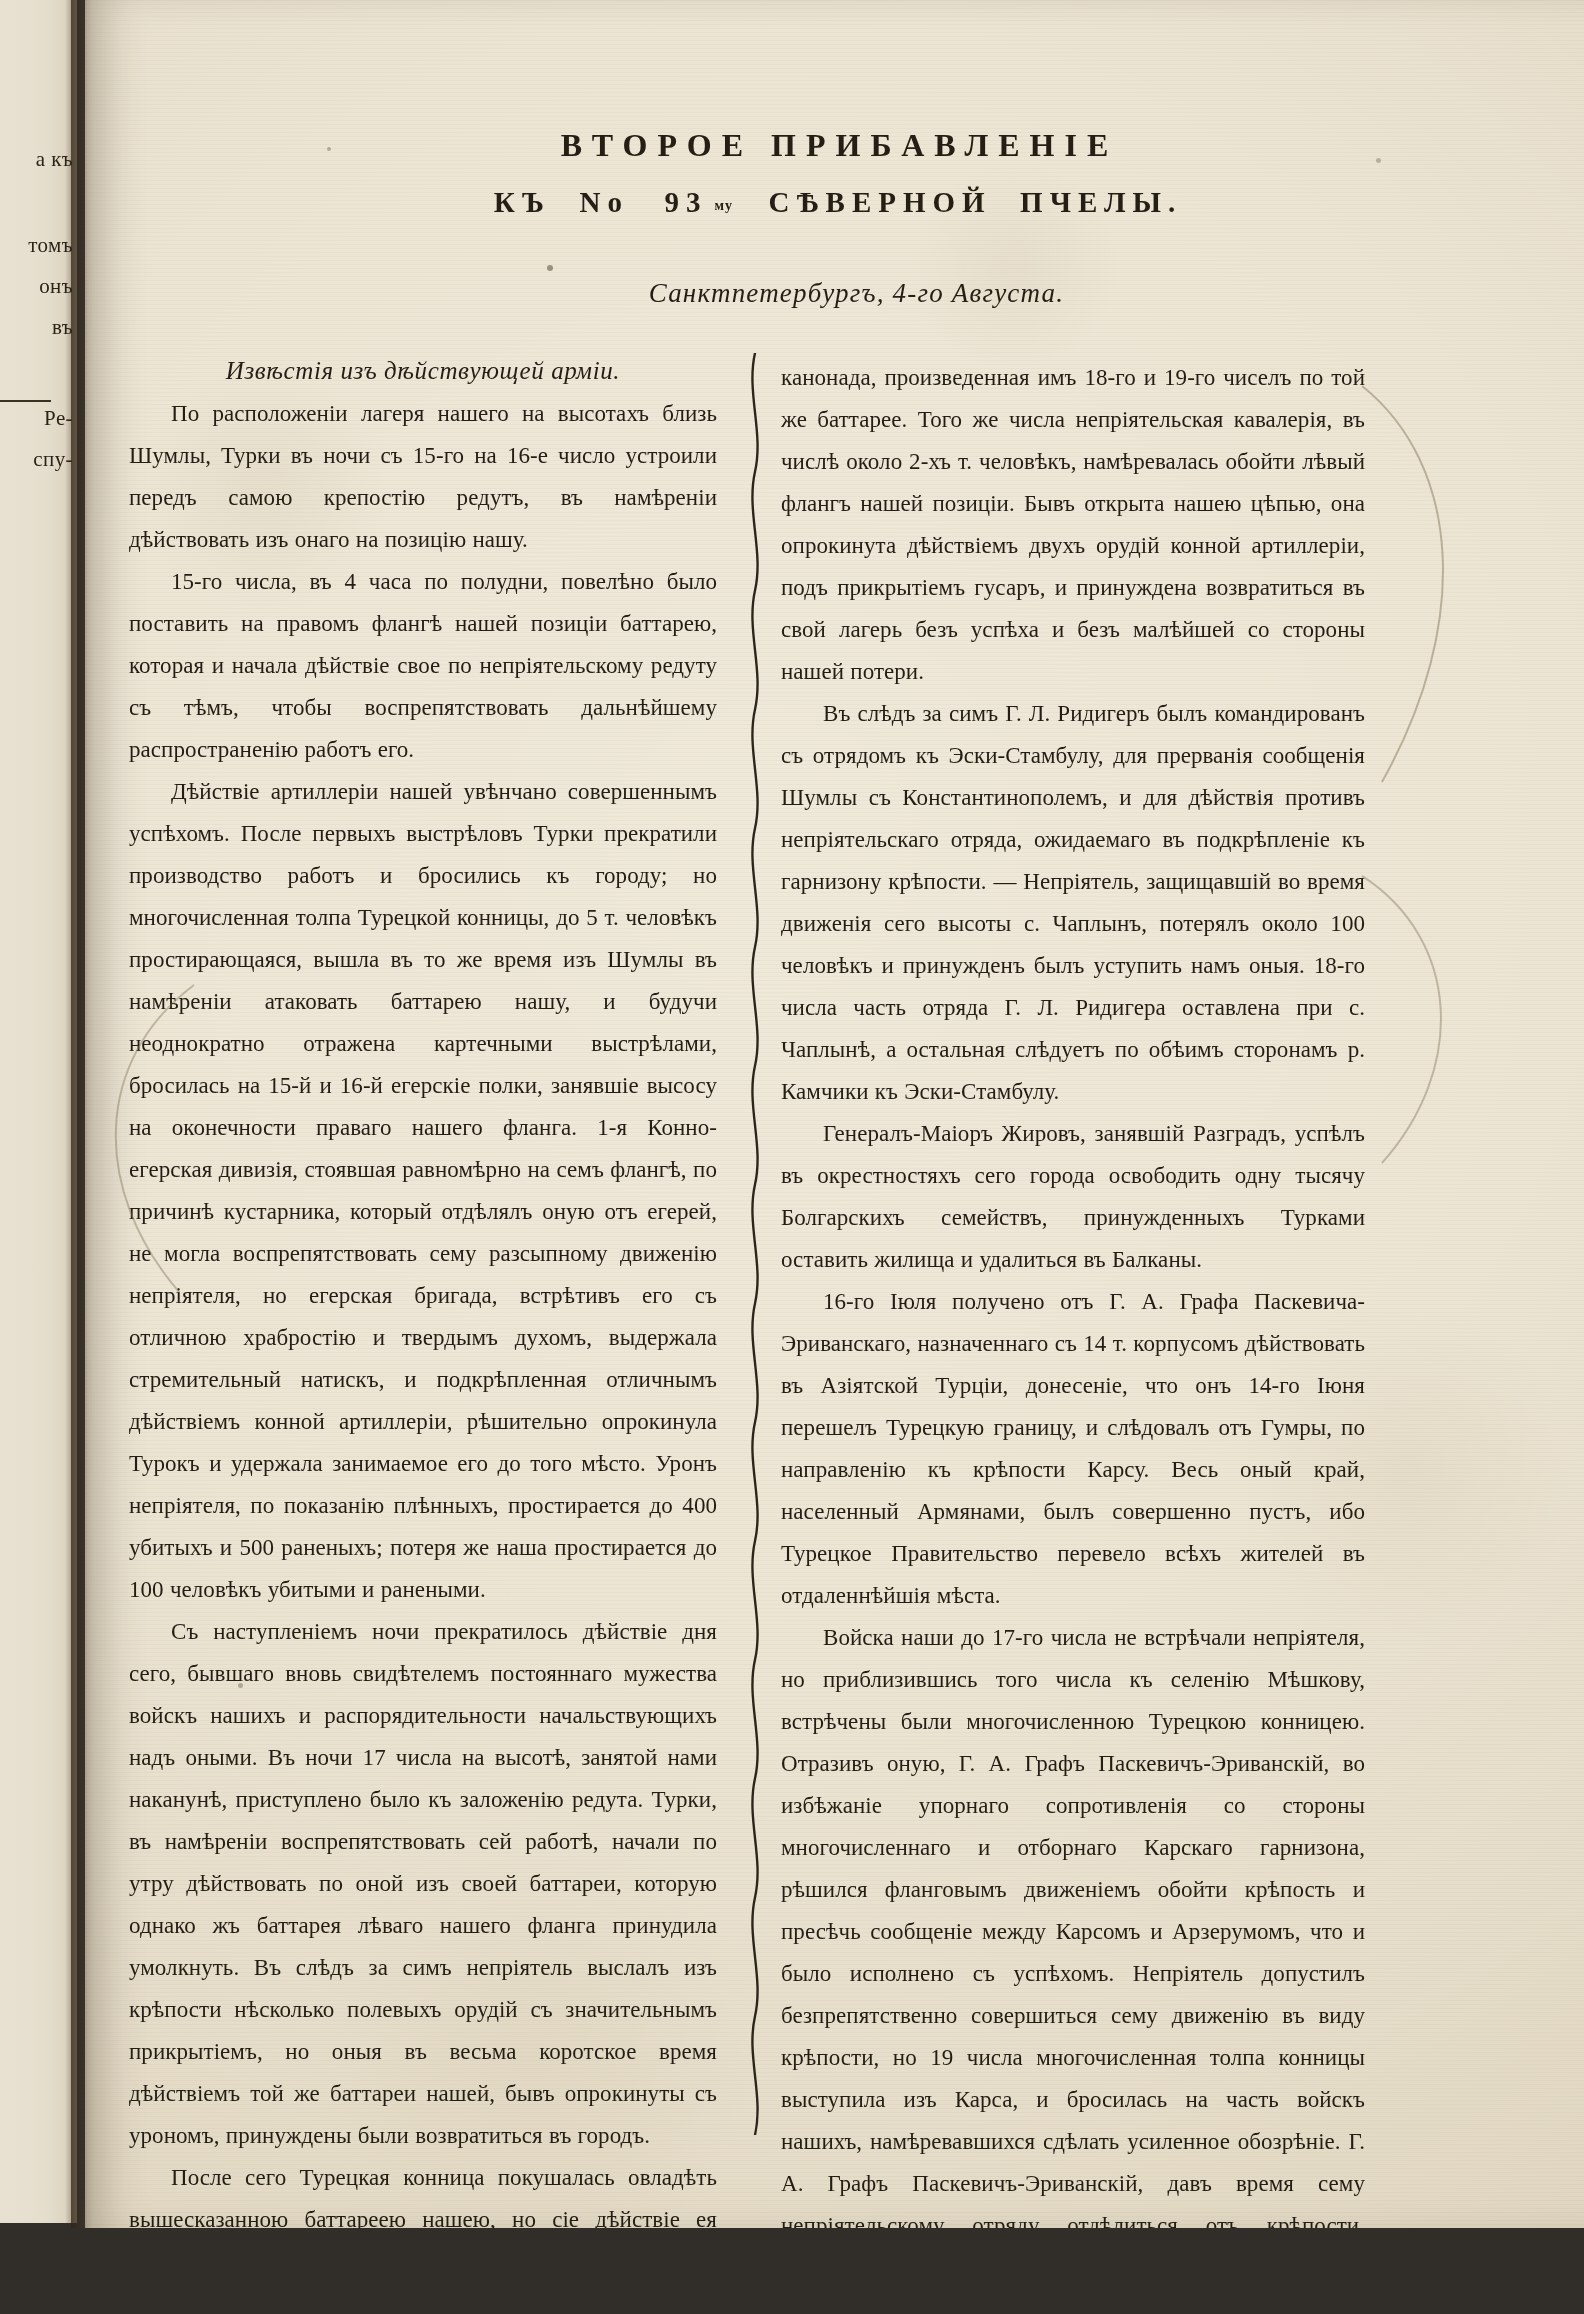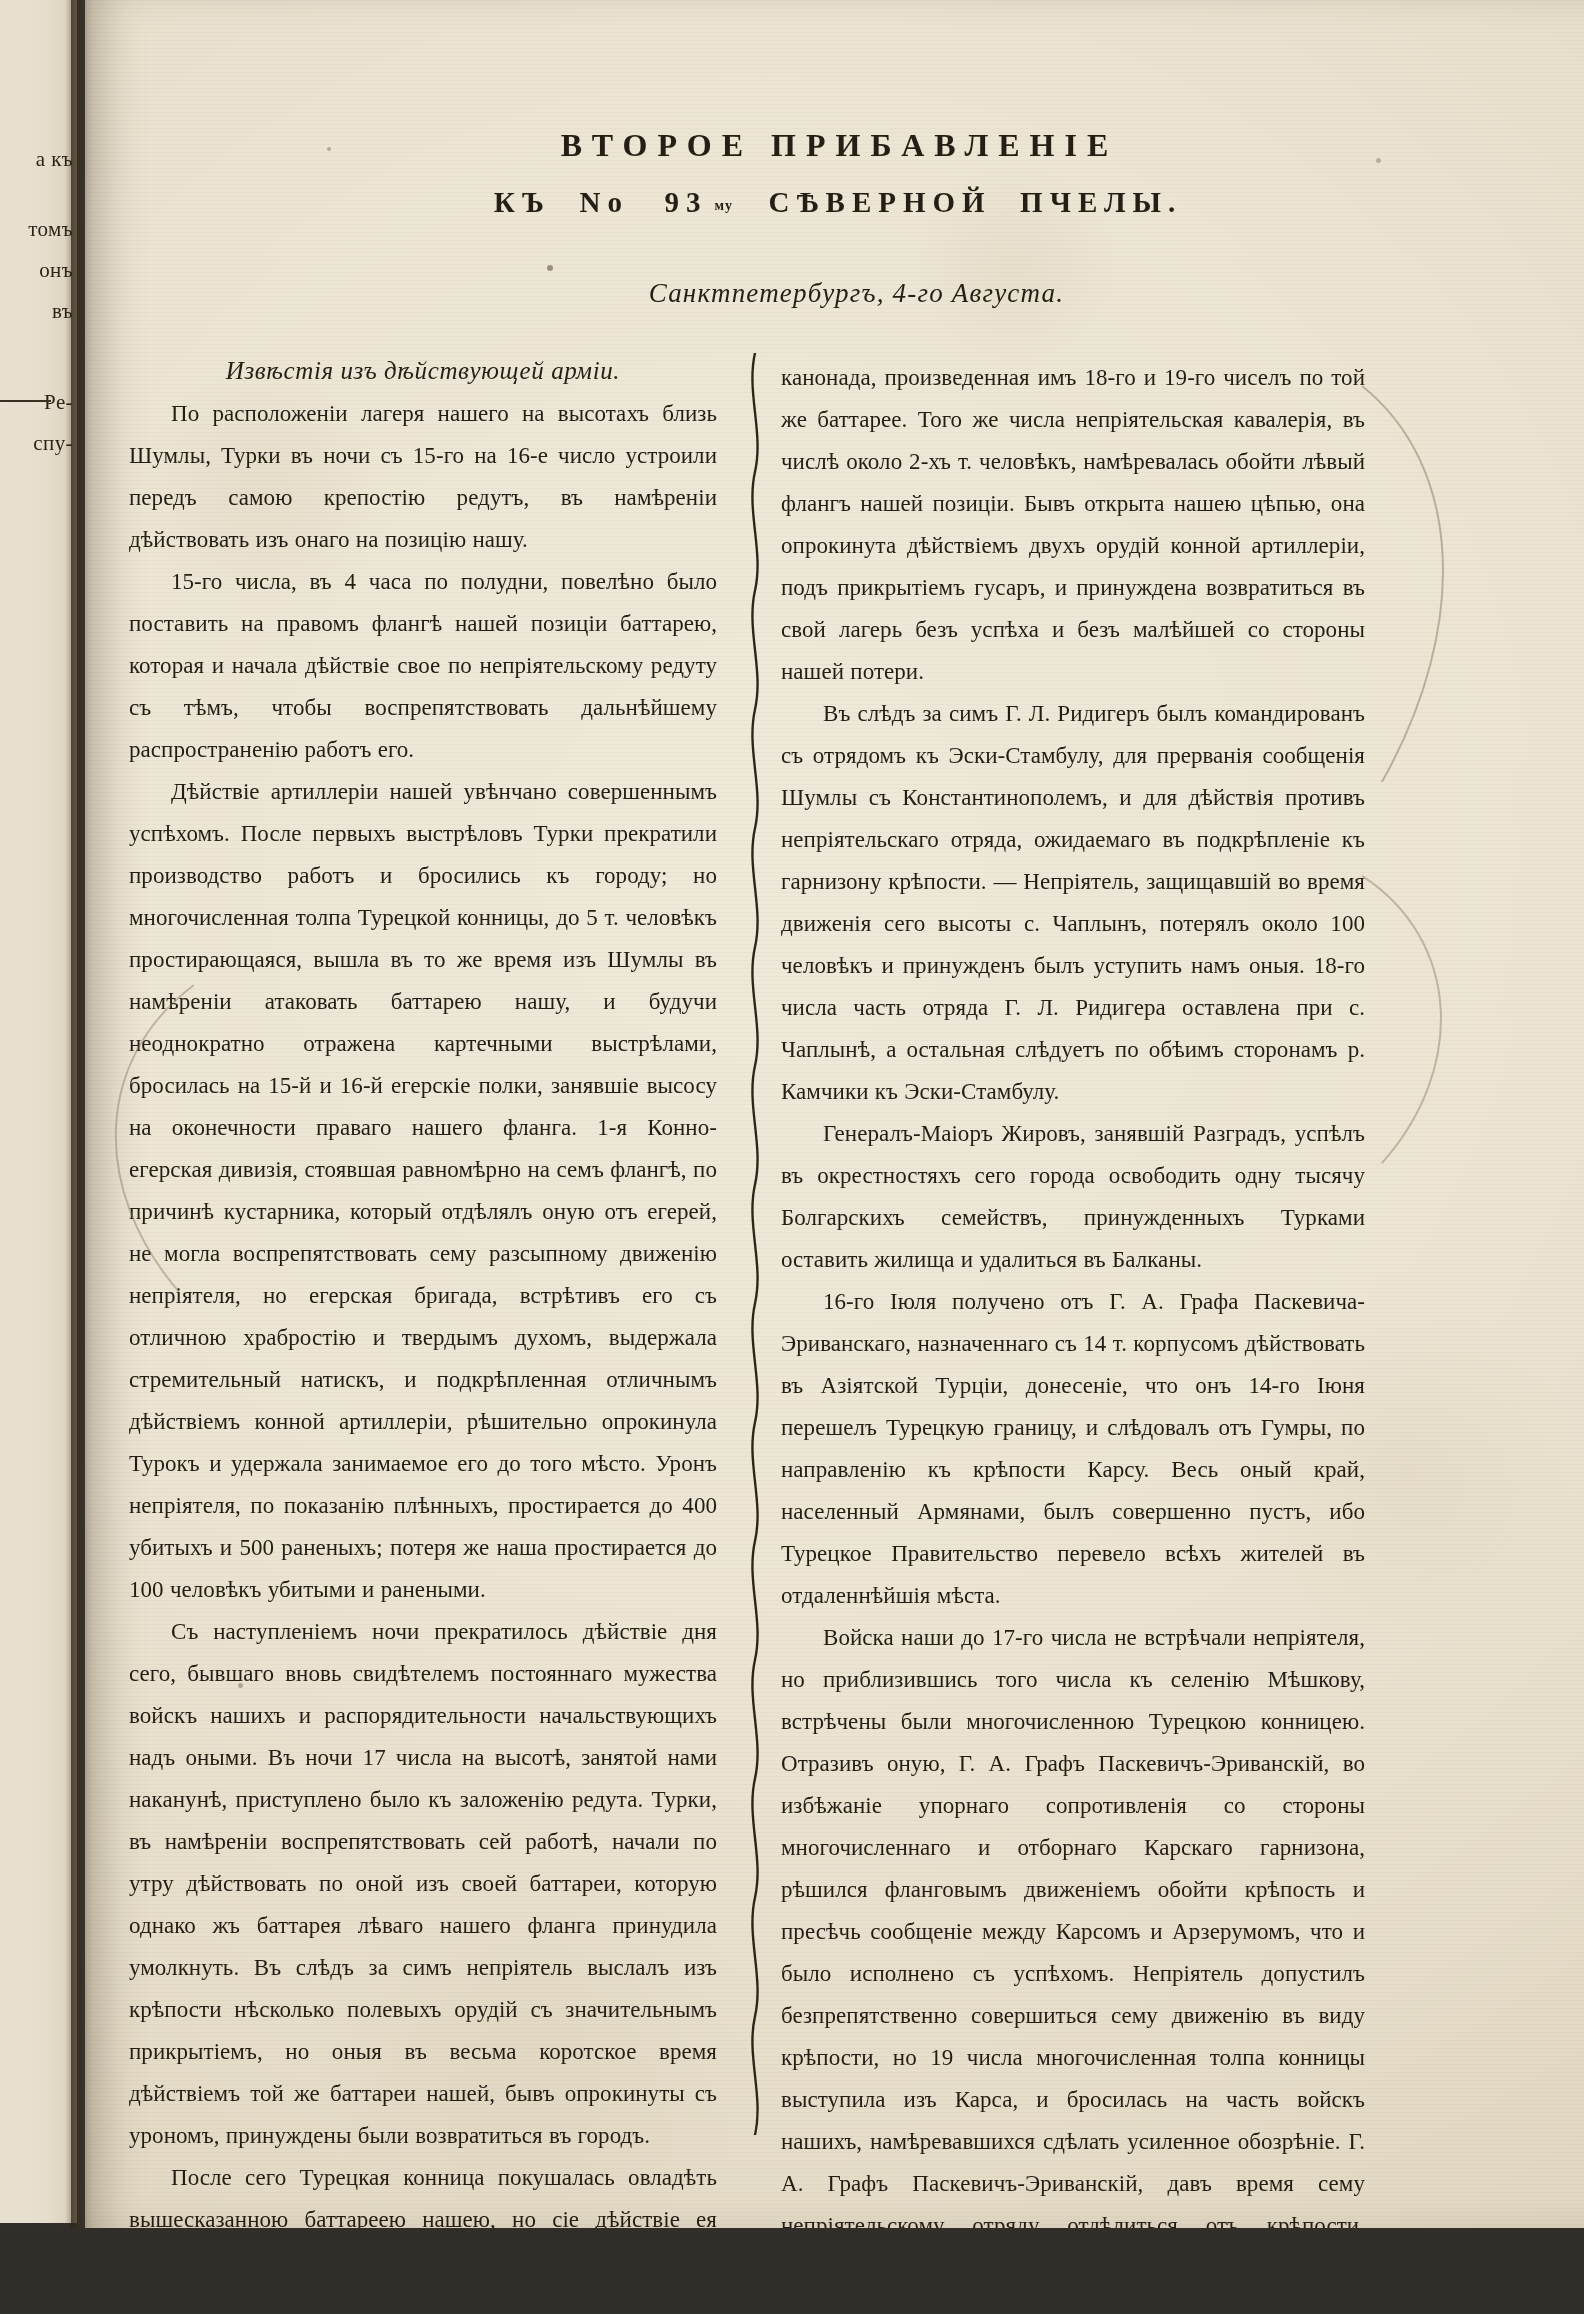--- a/index.html
+++ b/index.html
@@ -119,21 +119,21 @@
     width: 73px;
     text-align: right;
     padding-right: 4px;
     z-index: 6;
     color: #2a2318;
     font-size: 21px;
     line-height: 41px;
     letter-spacing: 0.4px;
   }
   .margin-col .mline { display: block; white-space: nowrap; }
-  .margin-col .gap-a { margin-top: 29px; padding-left: 15px; }
+  .margin-col .gap-a { margin-top: 45px; padding-left: 15px; }
   .margin-col .gap-b { margin-top: 50px; }
   .margin-rule {
     position: absolute;
     left: 0;
     top: 400px;
     width: 51px;
     height: 2px;
     background: #3a3124;
     z-index: 6;
   }

